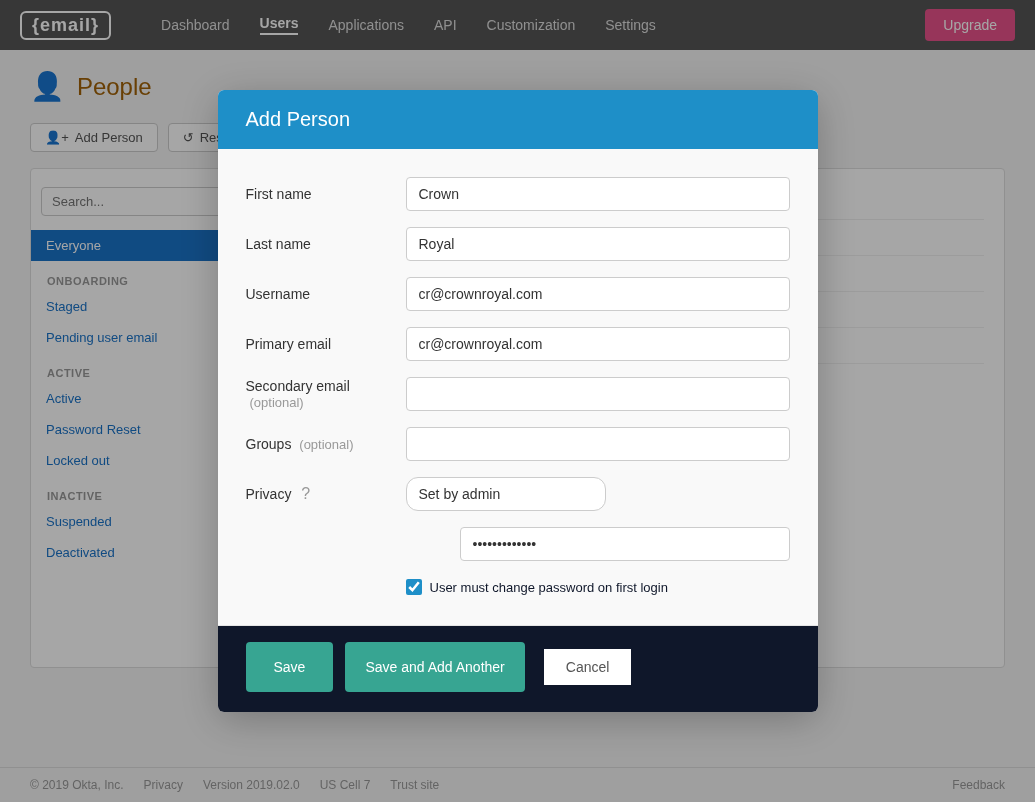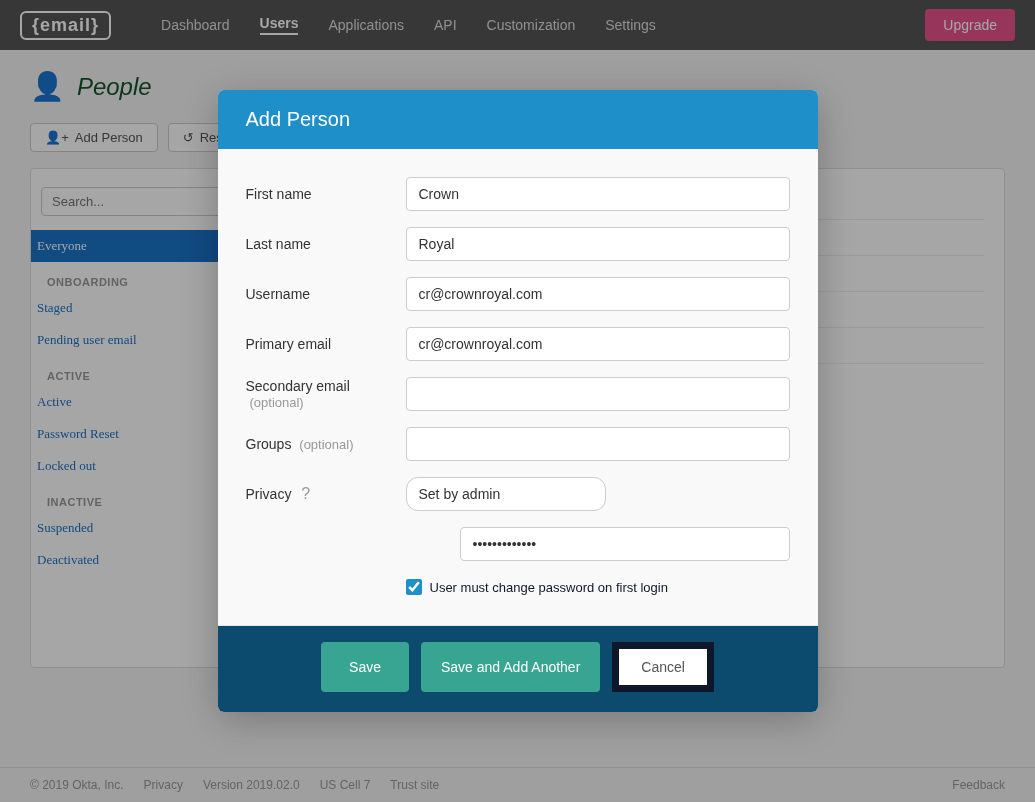--- a/index.html
+++ b/index.html
@@ -60,22 +60,21 @@
       gap: 12px;
       margin-bottom: 20px;
     }
     .person-icon {
       font-size: 28px;
       color: #999;
     }
     .page-title {
       font-size: 24px;
       font-weight: 300;
-      color: #14532d;
-      font-style: italic;
+      color: #a16207;
     }
 
     
     .toolbar {
       display: flex;
       gap: 10px;
       margin-bottom: 16px;
     }
     .toolbar-btn {
       background: #fff;
@@ -113,25 +112,24 @@
       padding: 6px 10px;
       border: 1px solid #ccc;
       border-radius: 4px;
       font-size: 13px;
       color: #aaa;
     }
     .sidebar-item {
       display: flex;
       align-items: center;
       justify-content: space-between;
-      padding: 8px 6px;
+      padding: 8px 15px;
       font-size: 13px;
       cursor: pointer;
       color: #1a73c8;
-      font-family: Liberation Serif, serif;
     }
     .sidebar-item.selected {
       background: #1a73c8;
       color: #fff;
       border-radius: 0;
     }
     .sidebar-item .badge {
       font-size: 12px;
       background: transparent;
     }
@@ -246,24 +244,24 @@
       width: 16px;
       height: 16px;
       accent-color: #1e8fc8;
     }
     .checkbox-label {
       font-size: 13px;
       color: #0f172a;
     }
     .modal-footer {
       display: flex;
-      justify-content: center;
+      justify-content: flex-start;
       gap: 12px;
       padding: 16px 28px 20px;
-      background: #0c4a6e;
+      background: #0f172a;
       border-top: 1px solid #e5e5e5;
     }
     .btn-save {
       background: #37a592;
       color: #fff;
       border: none;
       border-radius: 4px;
       padding: 10px 28px;
       font-size: 14px;
       cursor: pointer;

